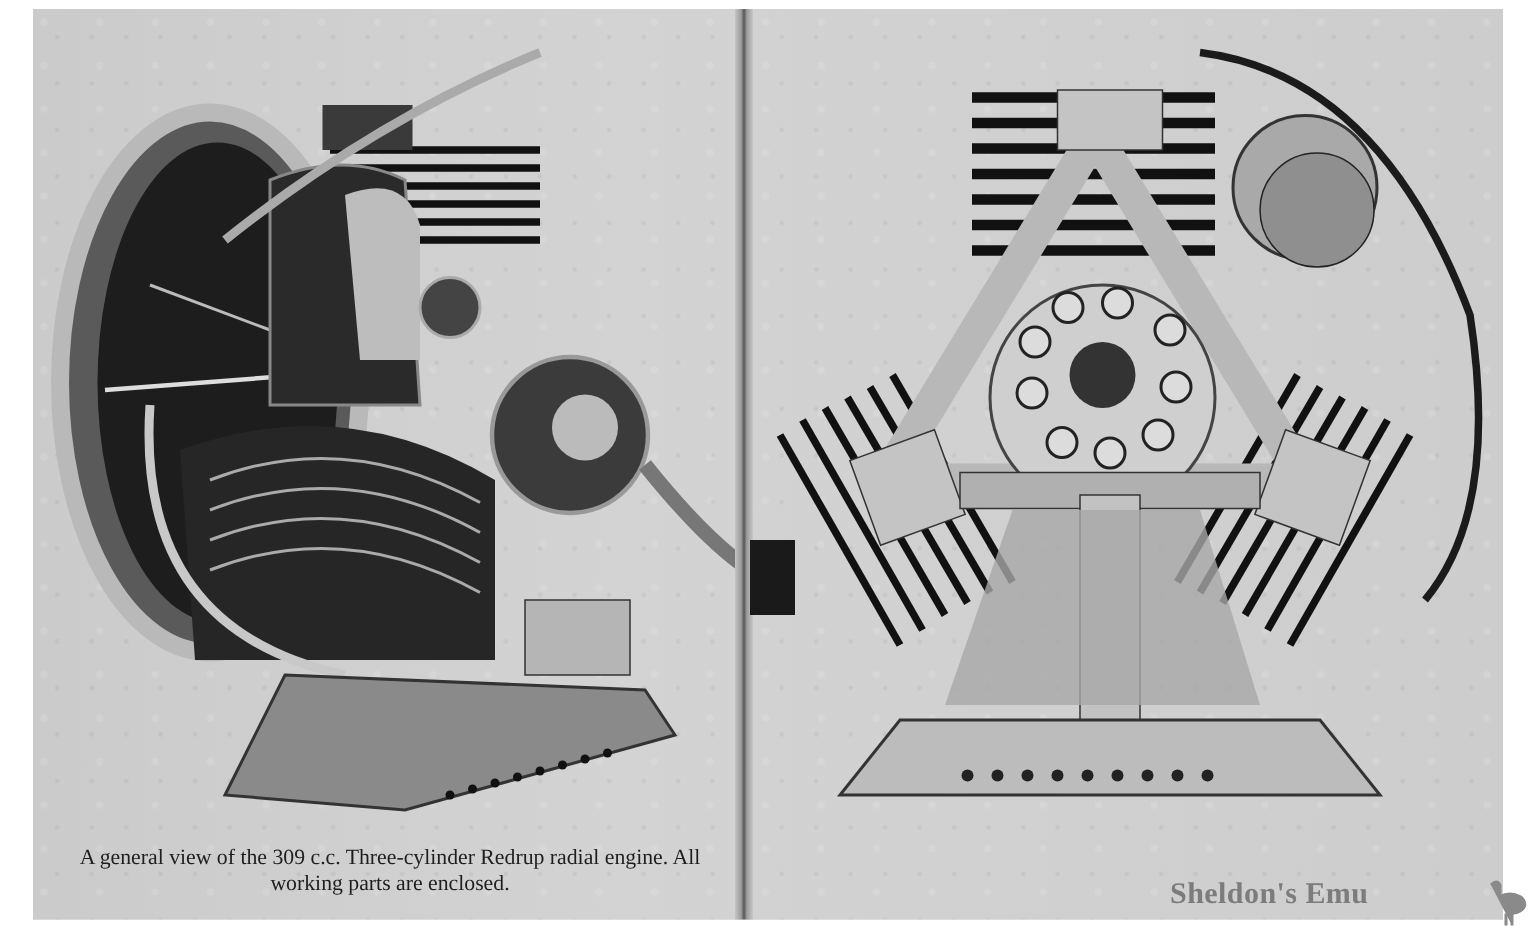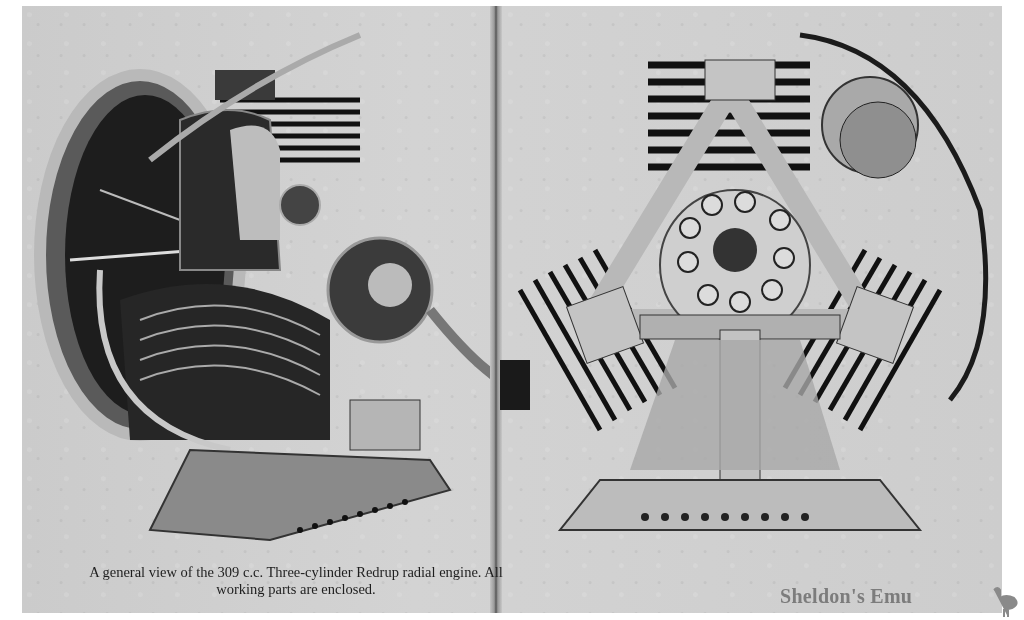--- a/index.html
+++ b/index.html
@@ -14,21 +14,21 @@
     background-size: 37px 29px, 23px 31px, 100% 100%;
   }
   .gutter {
     position:absolute; left:468px; top:0; width:12px; height:607px;
     background:linear-gradient(90deg,#c5c5c5 0,#9a9a9a 35%,#555 50%,#9a9a9a 65%,#c8c8c8 100%);
   }
   .figure { position:absolute; }
   .fig-left { left:8px; top:14px; width:460px; height:540px; }
   .fig-right { left:478px; top:4px; width:500px; height:540px; }
   .caption { position:absolute; color:#1e1e1e; font-size:14.5px; line-height:17px; font-family:"Liberation Serif", serif; }
-  .cap-left { left:28px; top:558px; width:420px; text-align:center;margin-left:36px; }
+  .cap-left { left:28px; top:558px; width:420px; text-align:center; }
   .cap-right { left:478px; top:543px; width:486px; text-align:justify; text-align-last:left; }
   .watermark { position:absolute; left:780px; top:585px; font-family:"Liberation Serif", serif; font-size:20px; font-weight:bold; color:#7c7c7c; letter-spacing:0.3px; }
   .emu { position:absolute; left:988px; top:584px; width:32px; height:34px; }
 </style>
 </head>
 <body>
 
 <div class="page">
 
   <svg class="figure fig-left" viewBox="0 0 460 540">

